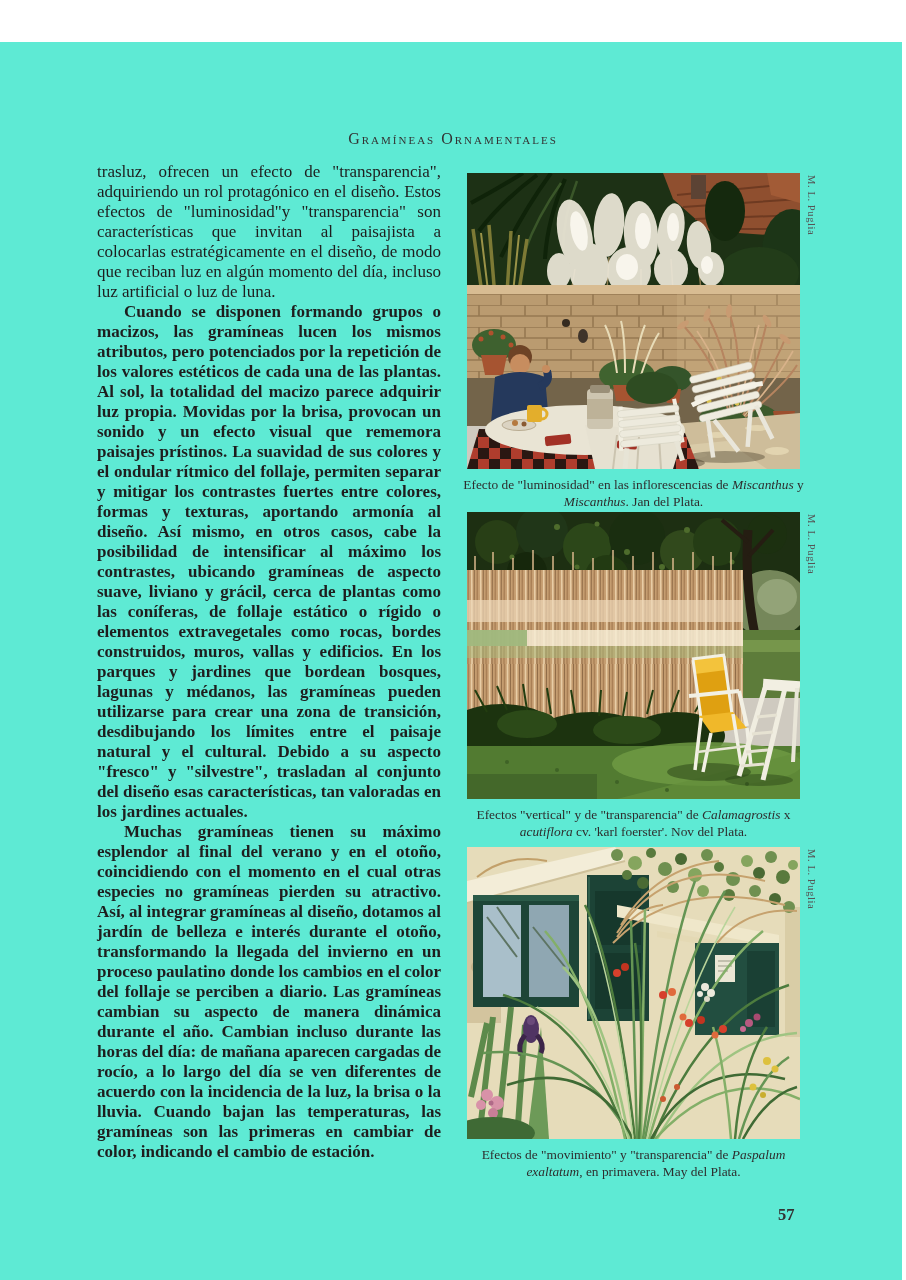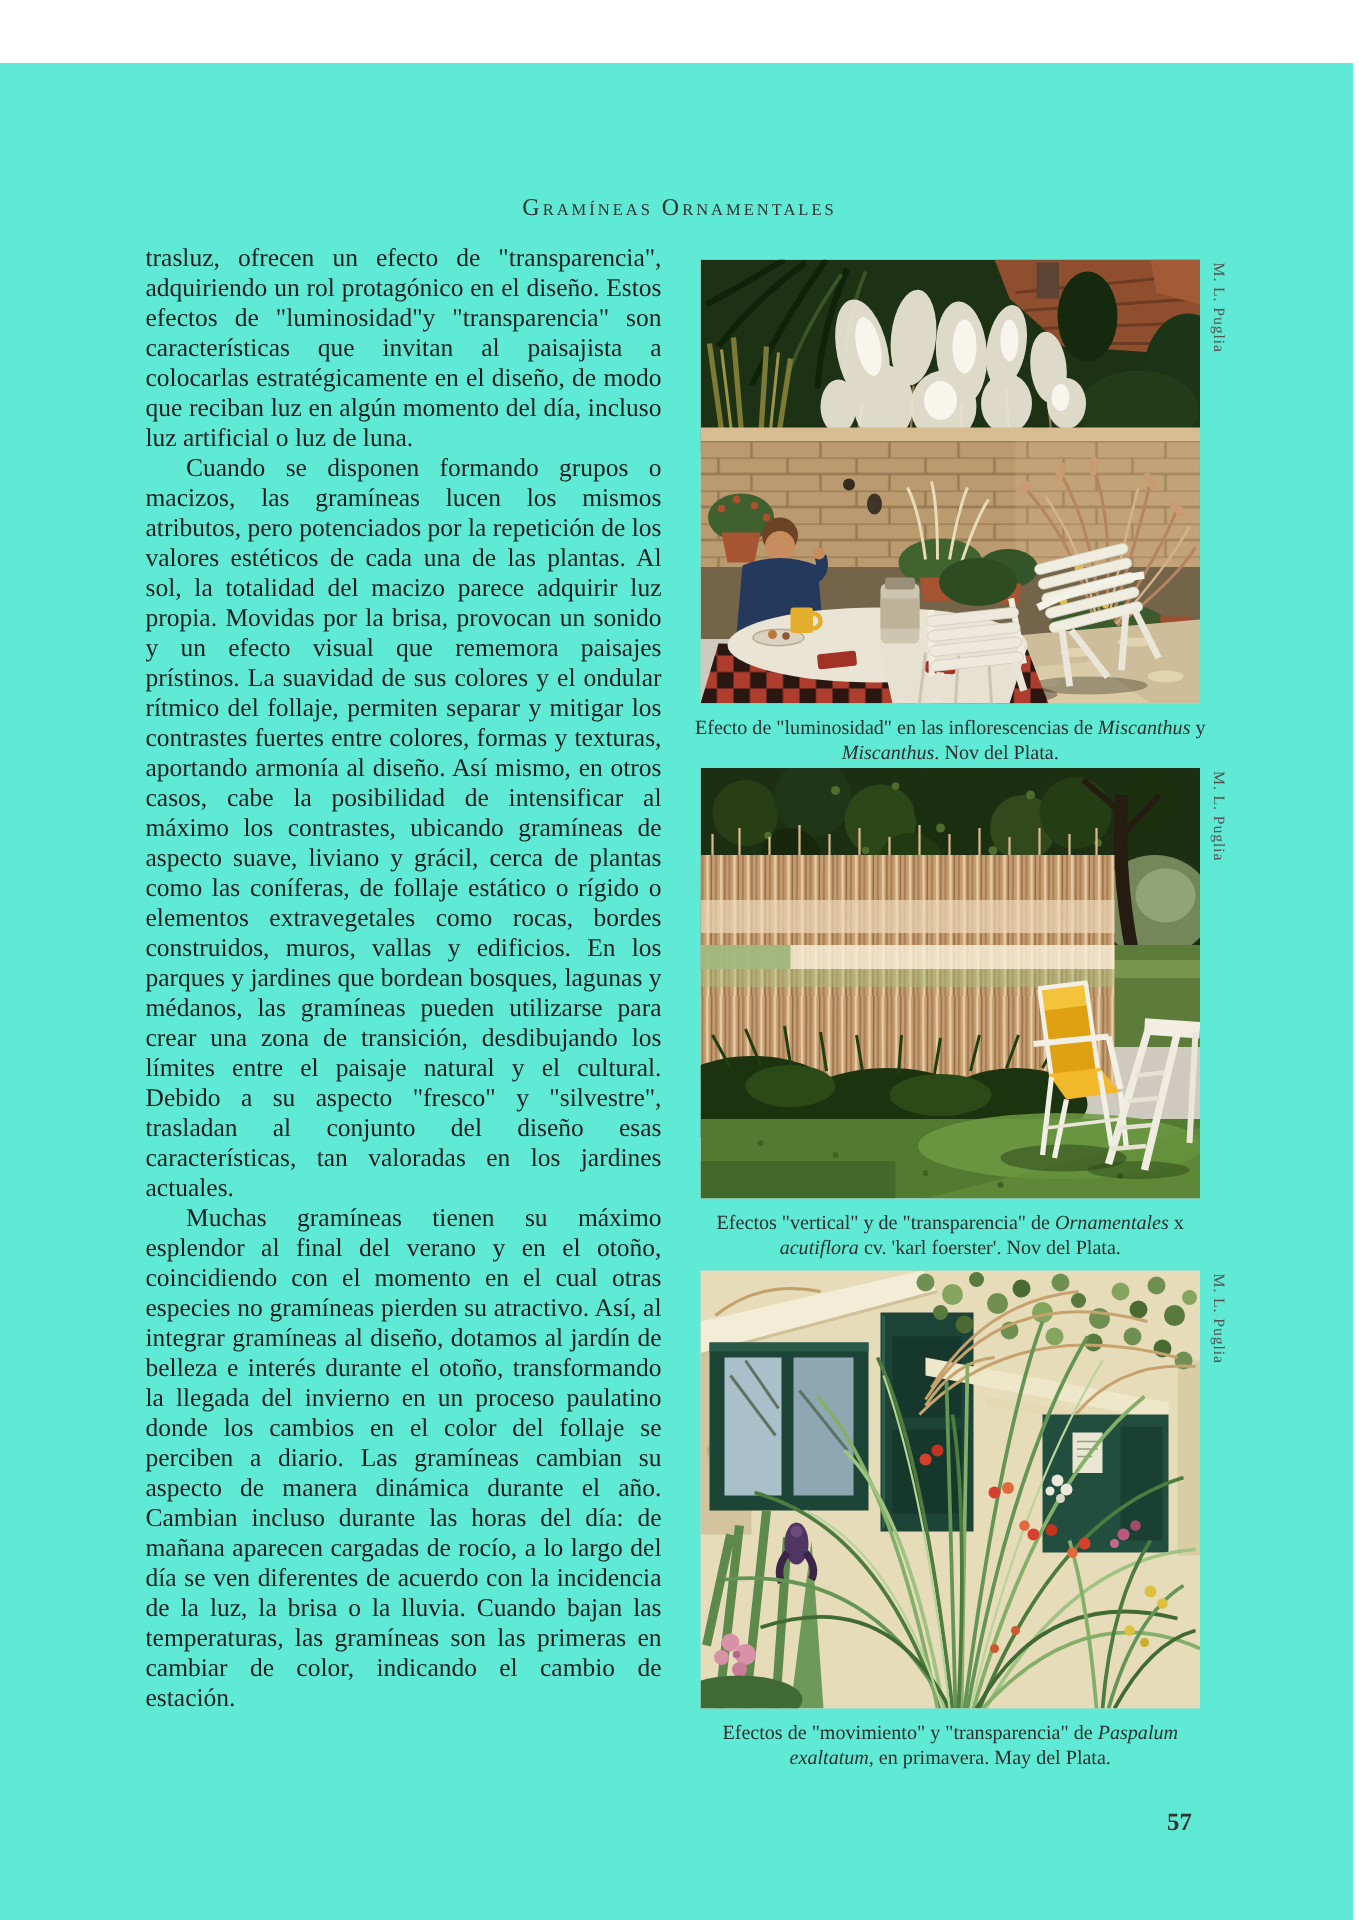--- a/index.html
+++ b/index.html
@@ -9,21 +9,21 @@
   }
   .header{
     position:absolute;top:88px;left:0;width:906px;text-align:center;
     font-variant:small-caps;font-size:16px;letter-spacing:2px;color:#333;
   }
   .text-col{
     position:absolute;top:120px;left:97px;width:344px;
     font-size:17px;line-height:20px;text-align:justify;color:#1e1e1e;
   }
   .text-col p{margin:0;padding:0;}
-  .text-col p.indent{text-indent:27px;}
+  .text-col p.indent{text-indent:27px;font-weight:bold;}
   .fig{position:absolute;left:467px;width:333px;margin:0;padding:0;}
   .fig-1{top:131px;} .fig-2{top:470px;} .fig-3{top:805px;}
   .photo{width:333px;overflow:hidden;background:#cfcac0;}
   .photo svg{display:block;}
   .credit{
     position:absolute;top:2px;right:-17px;
     writing-mode:vertical-rl;font-size:10.5px;letter-spacing:0.6px;color:#555;
     white-space:nowrap;
   }
   figcaption{
@@ -186,21 +186,21 @@
             <rect x="0" y="20" width="64" height="7" rx="3.5"></rect>
               <rect x="0" y="30" width="64" height="7" rx="3.5"></rect>
             <rect x="0" y="40" width="64" height="7" rx="3.5"></rect>
           </g>
           <path d="M-4 28 Q30 20 70 24" stroke="#f4f1e6" stroke-width="5" fill="none"></path>
           <path d="M8 46 L4 84 M58 44 L66 80 M14 48 L30 84 M52 46 L40 82" stroke="#e9e6da" stroke-width="4.5" fill="none"></path>
         </g>
       </svg>
     </div>
     <div class="credit">M. L. Puglia</div>
-    <figcaption><span>Efecto de "luminosidad" en las inflorescencias de </span><span class="it">Miscanthus</span><span> y </span><span class="it">Miscanthus</span><span>. Nov del Plata.</span></figcaption>
+    <figcaption><span>Efecto de "luminosidad" en las inflorescencias de </span><span class="it">Miscanthus</span><span> y </span><span class="it">Miscanthus</span><span>. Jan del Plata.</span></figcaption>
   </figure>
 
   <figure class="fig fig-2">
     <div class="photo">
       <svg width="333" height="287" viewBox="0 0 333 287">
         <defs>
           <pattern id="reeds" width="9" height="152" patternUnits="userSpaceOnUse">
             <line x1="1.5" y1="0" x2="1" y2="152" stroke="#a97f55" stroke-width="1.4"></line>
             <line x1="4.5" y1="0" x2="5" y2="152" stroke="#e8cda6" stroke-width="1.6"></line>
             <line x1="7.5" y1="0" x2="7" y2="152" stroke="#8f6b47" stroke-width="1"></line>
@@ -271,21 +271,21 @@
         <g>
           <ellipse cx="292" cy="268" rx="34" ry="6" fill="#2c4718" opacity="0.5"></ellipse>
           <path d="M298 176 L272 264 M318 176 L296 268" stroke="#f0ede0" stroke-width="5" fill="none"></path>
           <path d="M290 205 L310 203 M285 222 L306 220 M279 240 L301 238 M274 254 L297 252" stroke="#e6e2d2" stroke-width="3" fill="none"></path>
           <rect x="296" y="168" width="37" height="11" fill="#f2efe2" transform="rotate(4 314 173)"></rect>
           <path d="M330 176 L326 250" stroke="#e9e6d8" stroke-width="4" fill="none"></path>
         </g>
       </svg>
     </div>
     <div class="credit">M. L. Puglia</div>
-    <figcaption><span>Efectos "vertical" y de "transparencia" de </span><span class="it">Ornamentales</span><span> x </span><span class="it">acutiflora</span><span> cv. 'karl foerster'. Nov del Plata.</span></figcaption>
+    <figcaption><span>Efectos "vertical" y de "transparencia" de </span><span class="it">Calamagrostis</span><span> x </span><span class="it">acutiflora</span><span> cv. 'karl foerster'. Nov del Plata.</span></figcaption>
   </figure>
 
   <figure class="fig fig-3">
     <div class="photo">
       <svg width="333" height="292" viewBox="0 0 333 292">
         <rect width="333" height="292" fill="#e6dcba"></rect>
         <rect x="0" y="36" width="34" height="140" fill="#d3c49e"></rect>
         <g fill="#c2b28a">
             <circle cx="12" cy="60" r="6"></circle>
             <circle cx="24" cy="90" r="7"></circle>

